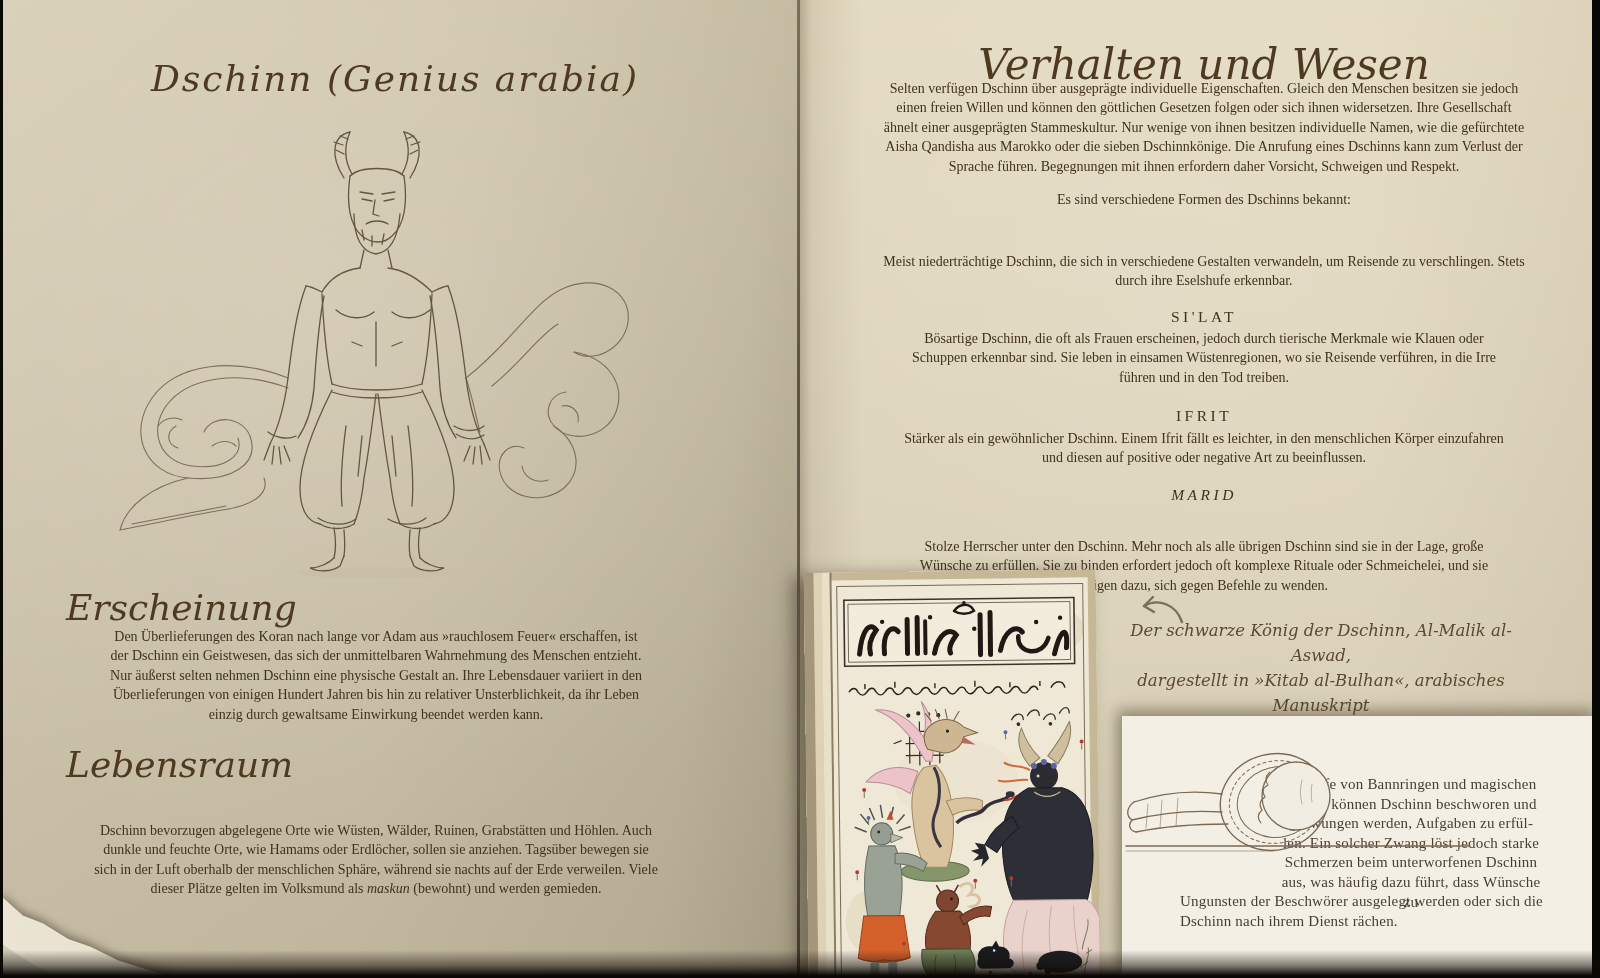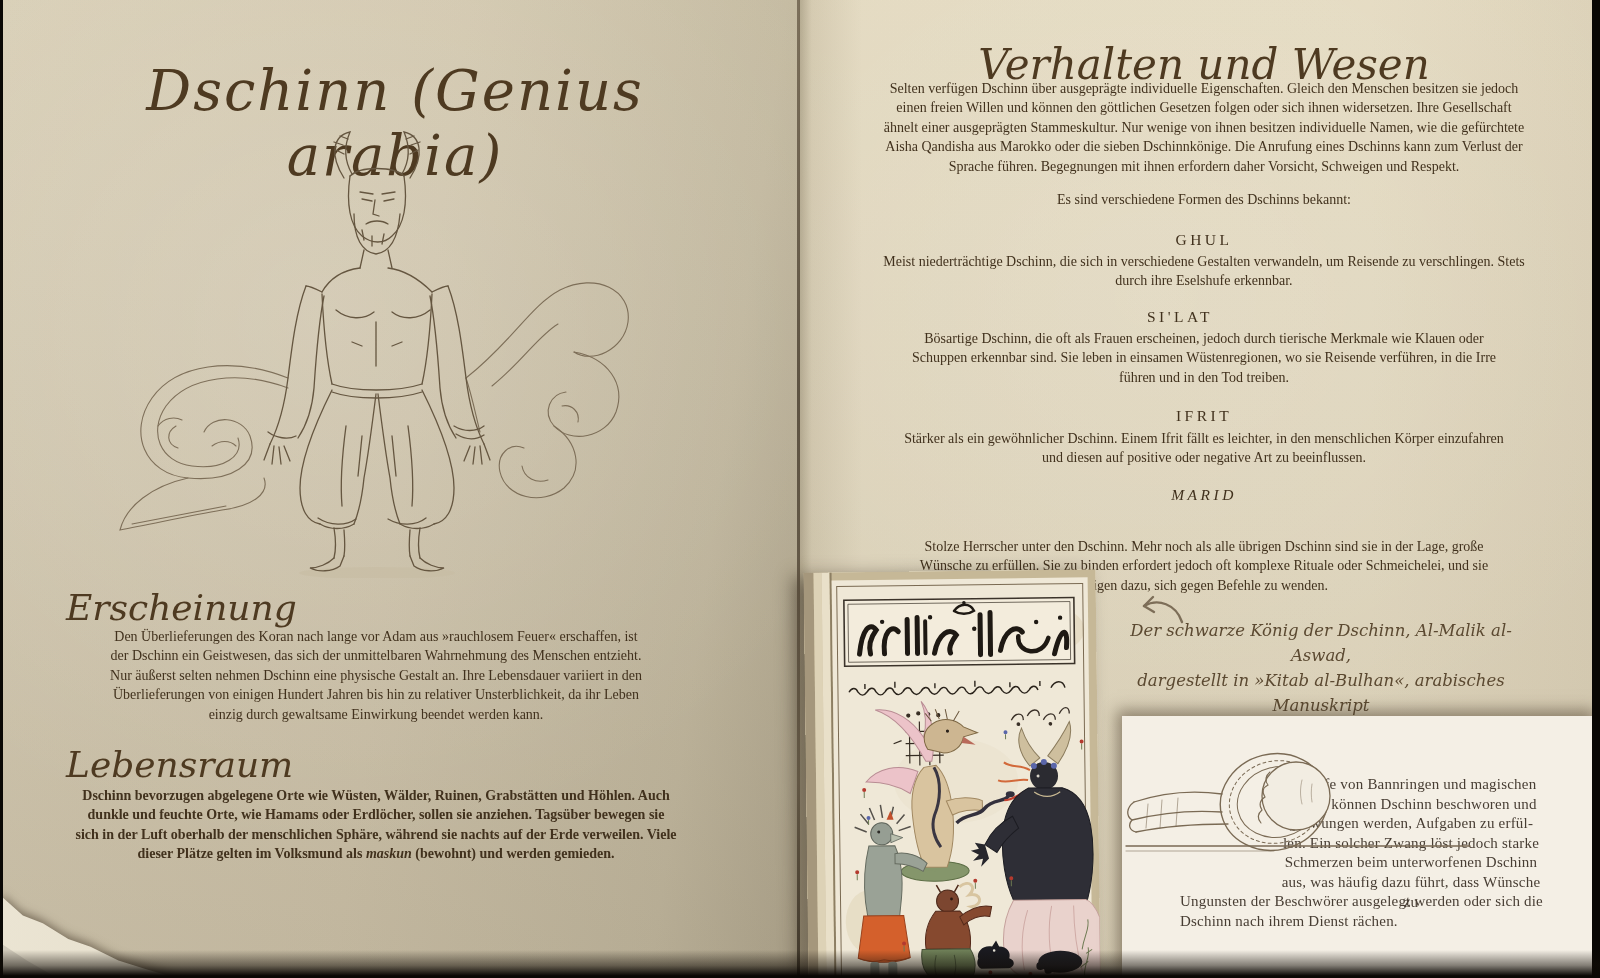--- a/index.html
+++ b/index.html
@@ -30,21 +30,21 @@
   .torn{position:absolute;left:3px;top:0;width:796px;height:978px;pointer-events:none;}
   .torn-wrap{position:absolute;inset:0;filter:drop-shadow(-2px -4px 5px rgba(60,48,32,.55));}
   .torn-paper{position:absolute;inset:0;
     clip-path:polygon(0 91.8%,2.5% 93.6%,5% 94.4%,8.2% 96%,11% 96.8%,14.5% 98.2%,18% 99.1%,21.8% 100%,0 100%);
     background:linear-gradient(115deg,#f2ecdd,#e3dcc8 70%);}
   .torn-deep{position:absolute;inset:0;
     clip-path:polygon(0 96.6%,3% 98.2%,6.8% 100%,0 100%);background:#cfc9ba;}
 
   
   .script{font-family:"DejaVu Serif",serif;font-style:italic;color:#4e3a21;}
-  .title{font-size:56px;letter-spacing:2px;text-align:center;}
+  .title{font-size:36px;letter-spacing:2px;text-align:center;}
   .h-sec{font-size:36px;font-style:italic;}
   .h-main{font-size:42px;text-align:center;}
   .body-text{font-size:14px;line-height:19.4px;color:#41311d;text-align:center;white-space:pre-line;}
   .caps{font-size:15.5px;letter-spacing:3.5px;color:#41311d;text-align:center;font-weight:bold;font-weight:normal;}
   .caption{font-family:"DejaVu Serif",serif;font-style:italic;font-size:16.5px;line-height:25px;
     color:#5b4931;text-align:center;white-space:pre-line;}
   .panel{position:absolute;left:1122px;top:716px;width:478px;height:262px;background:#f4efe5;
     box-shadow:-5px -6px 14px rgba(70,56,38,.5);}
   .panel-text{font-size:15px;line-height:19.6px;color:#473d33;letter-spacing:.2px;white-space:pre-line;}
   .it{font-style:italic;}
@@ -120,21 +120,21 @@
   </svg>
 
   <div class="abs script h-sec" style="left:66px;top:587px;width:620px;">Erscheinung</div>
   <div class="abs body-text" style="left:66px;top:627px;width:620px;">Den Überlieferungen des Koran nach lange vor Adam aus »rauchlosem Feuer« erschaffen, ist
 der Dschinn ein Geistwesen, das sich der unmittelbaren Wahrnehmung des Menschen entzieht.
 Nur äußerst selten nehmen Dschinn eine physische Gestalt an. Ihre Lebensdauer variiert in den
 Überlieferungen von einigen Hundert Jahren bis hin zu relativer Unsterblichkeit, da ihr Leben
 einzig durch gewaltsame Einwirkung beendet werden kann.</div>
 
   <div class="abs script h-sec" style="left:66px;top:744px;width:620px;">Lebensraum</div>
-  <div class="abs body-text" style="left:66px;top:786px;width:620px;font-weight:bold;"><span>Dschinn bevorzugen abgelegene Orte wie Wüsten, Wälder, Ruinen, Grabstätten und Höhlen. Auch
+  <div class="abs body-text" style="left:66px;top:821px;width:620px;"><span>Dschinn bevorzugen abgelegene Orte wie Wüsten, Wälder, Ruinen, Grabstätten und Höhlen. Auch
 dunkle und feuchte Orte, wie Hamams oder Erdlöcher, sollen sie anziehen. Tagsüber bewegen sie
 sich in der Luft oberhalb der menschlichen Sphäre, während sie nachts auf der Erde verweilen. Viele
 dieser Plätze gelten im Volksmund als </span><span class="it">maskun</span><span> (bewohnt) und werden gemieden.</span></div>
 
   <div class="torn">
     <div class="torn-wrap">
         <div class="torn-paper"></div>
       </div>
     <div class="torn-deep"></div>
   </div>
@@ -144,25 +144,24 @@
   </div>
 
   <div class="abs script h-main" style="left:844px;top:40px;width:720px;">Verhalten und Wesen</div>
   <div class="abs body-text" style="left:844px;top:79px;width:720px;">Selten verfügen Dschinn über ausgeprägte individuelle Eigenschaften. Gleich den Menschen besitzen sie jedoch
 einen freien Willen und können den göttlichen Gesetzen folgen oder sich ihnen widersetzen. Ihre Gesellschaft
 ähnelt einer ausgeprägten Stammeskultur. Nur wenige von ihnen besitzen individuelle Namen, wie die gefürchtete
 Aisha Qandisha aus Marokko oder die sieben Dschinnkönige. Die Anrufung eines Dschinns kann zum Verlust der
 Sprache führen. Begegnungen mit ihnen erfordern daher Vorsicht, Schweigen und Respekt.</div>
   <div class="abs body-text" style="left:844px;top:190px;width:720px;">Es sind verschiedene Formen des Dschinns bekannt:</div>
 
-  <div class="abs caps" style="left:844px;top:231px;width:720px;">GHUL</div>
   <div class="abs body-text" style="left:844px;top:252px;width:720px;">Meist niederträchtige Dschinn, die sich in verschiedene Gestalten verwandeln, um Reisende zu verschlingen. Stets
 durch ihre Eselshufe erkennbar.</div>
 
-  <div class="abs caps" style="left:820px;top:308px;width:720px;">SI'LAT</div>
+  <div class="abs caps" style="left:844px;top:308px;width:720px;">SI'LAT</div>
   <div class="abs body-text" style="left:844px;top:329px;width:720px;">Bösartige Dschinn, die oft als Frauen erscheinen, jedoch durch tierische Merkmale wie Klauen oder
 Schuppen erkennbar sind. Sie leben in einsamen Wüstenregionen, wo sie Reisende verführen, in die Irre
 führen und in den Tod treiben.</div>
 
   <div class="abs caps" style="left:844px;top:407px;width:720px;">IFRIT</div>
   <div class="abs body-text" style="left:844px;top:429px;width:720px;">Stärker als ein gewöhnlicher Dschinn. Einem Ifrit fällt es leichter, in den menschlichen Körper einzufahren
 und diesen auf positive oder negative Art zu beeinflussen.</div>
 
   <div class="abs caps" style="left:844px;top:486px;width:720px;font-style:italic;">MARID</div>
   <div class="abs body-text" style="left:844px;top:507px;width:720px;margin-top:30px;">Stolze Herrscher unter den Dschinn. Mehr noch als alle übrigen Dschinn sind sie in der Lage, große

